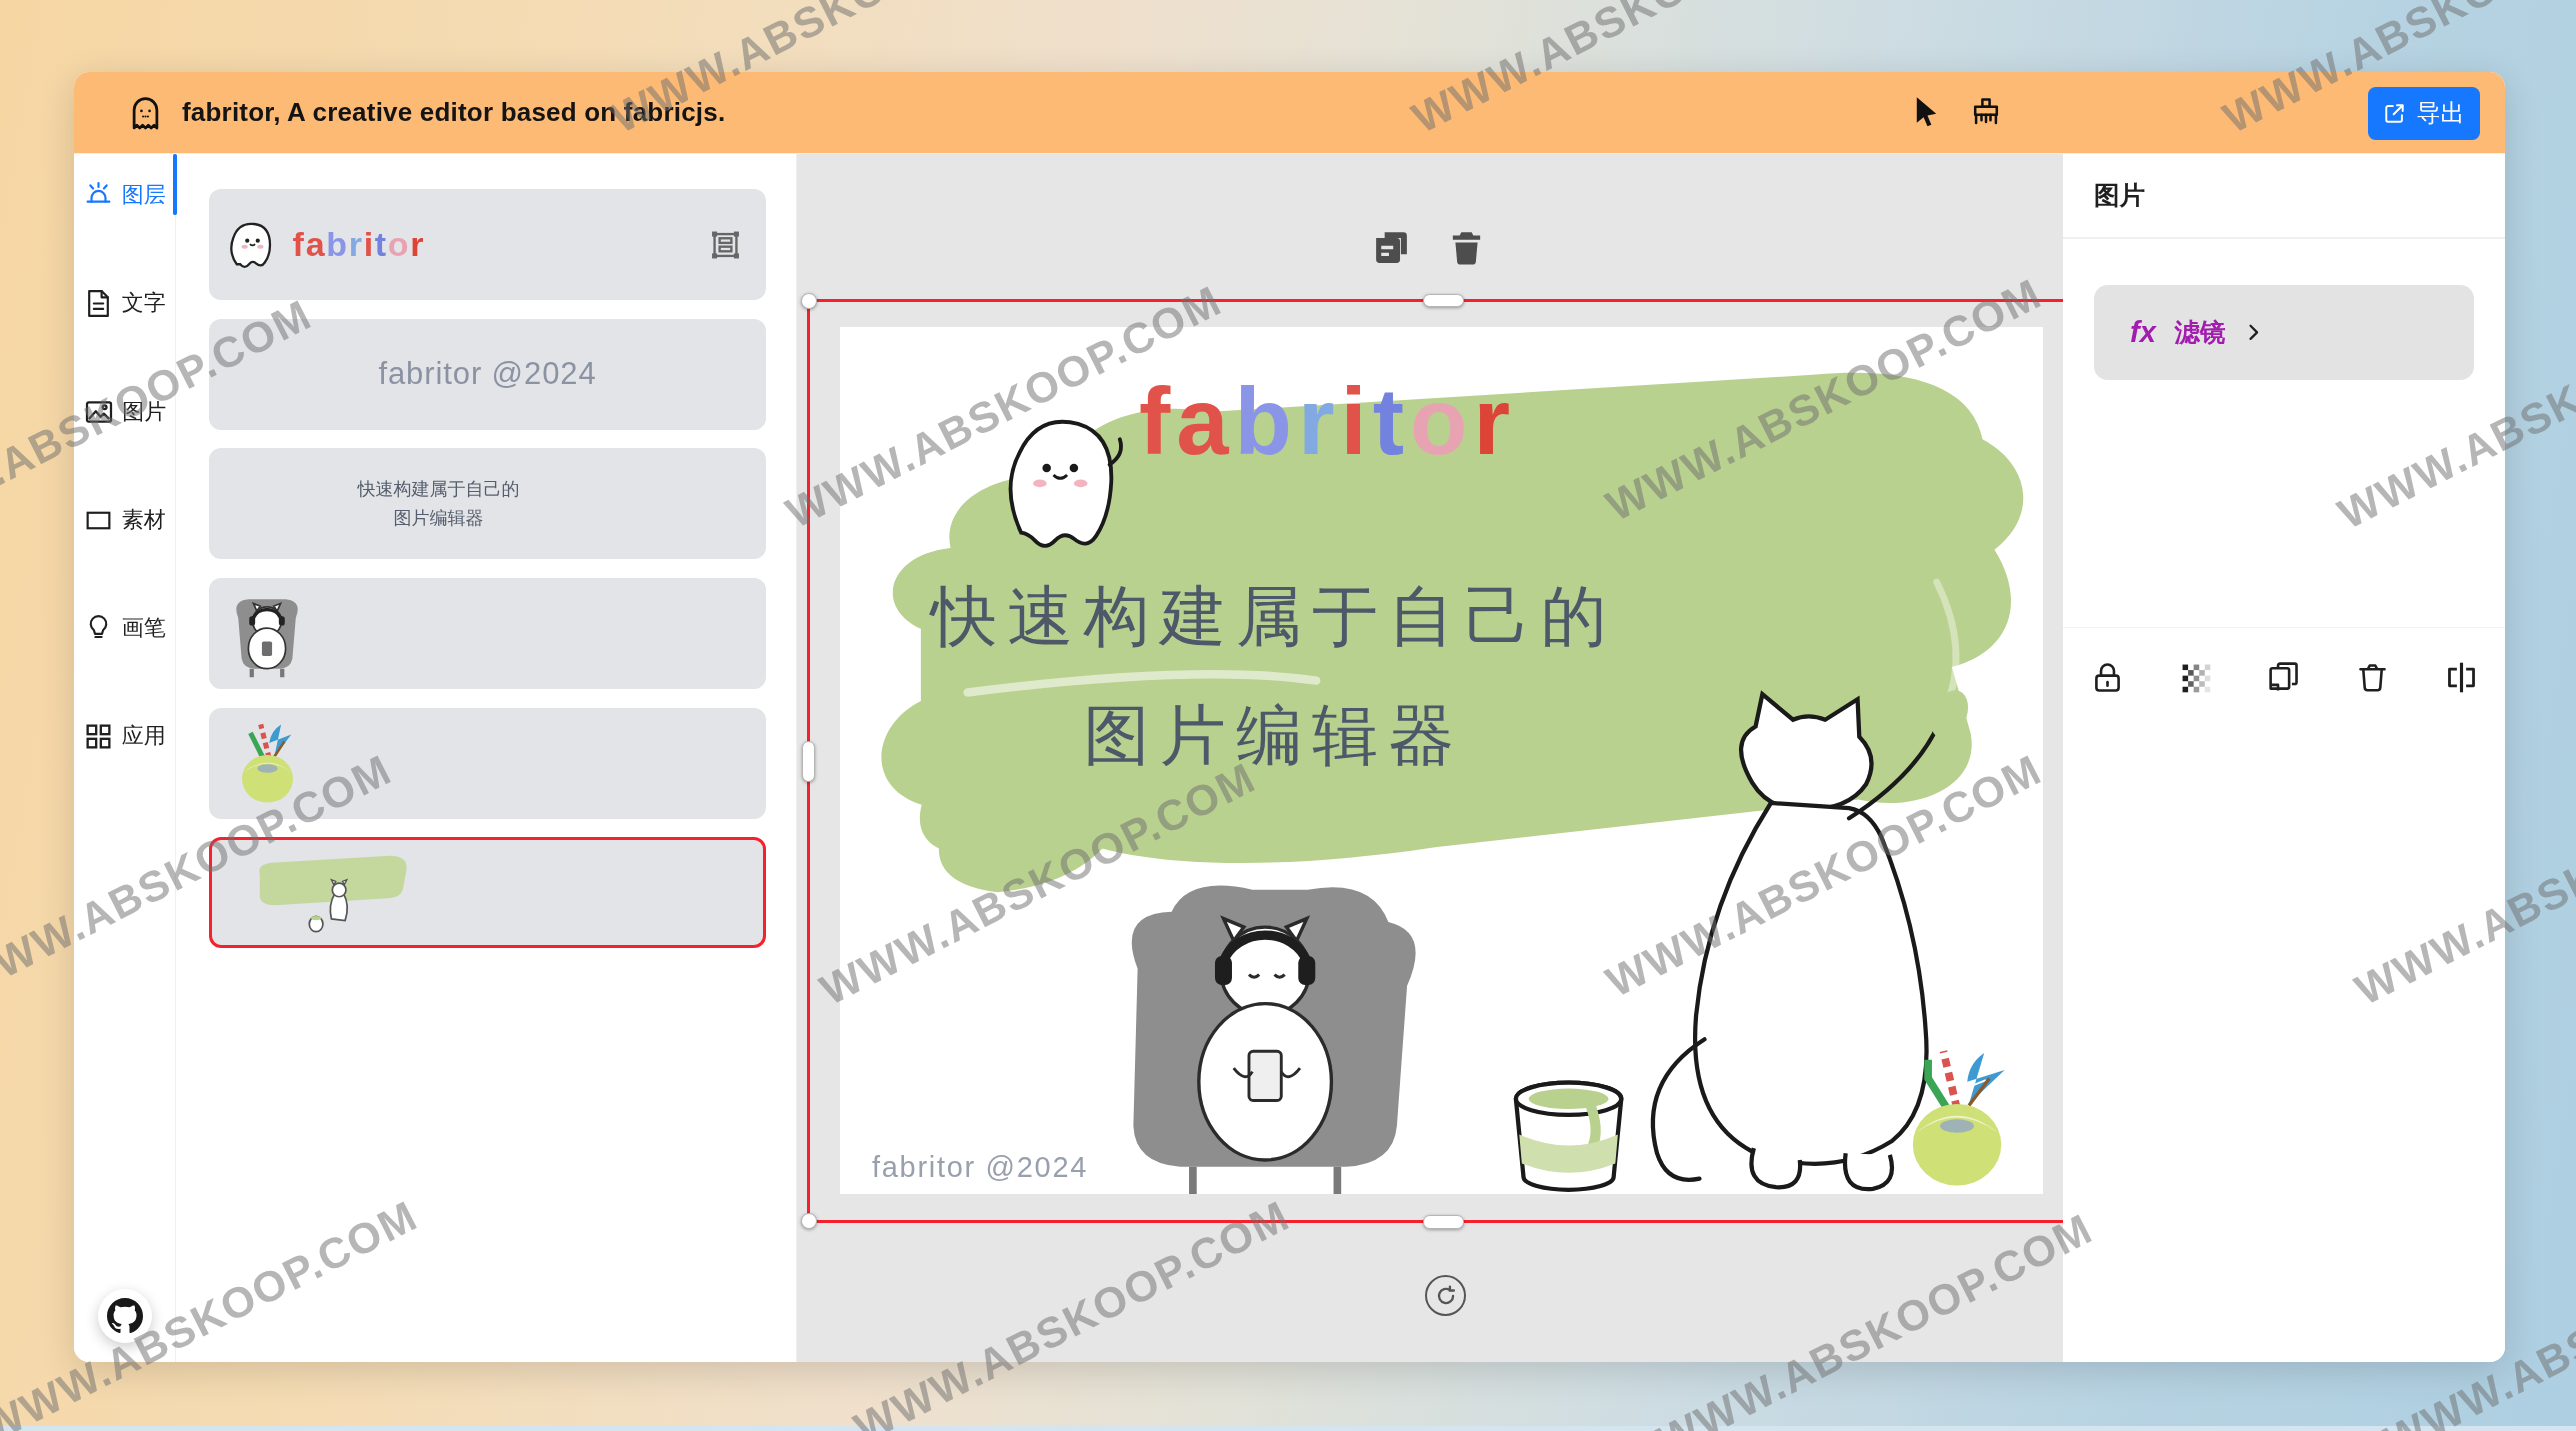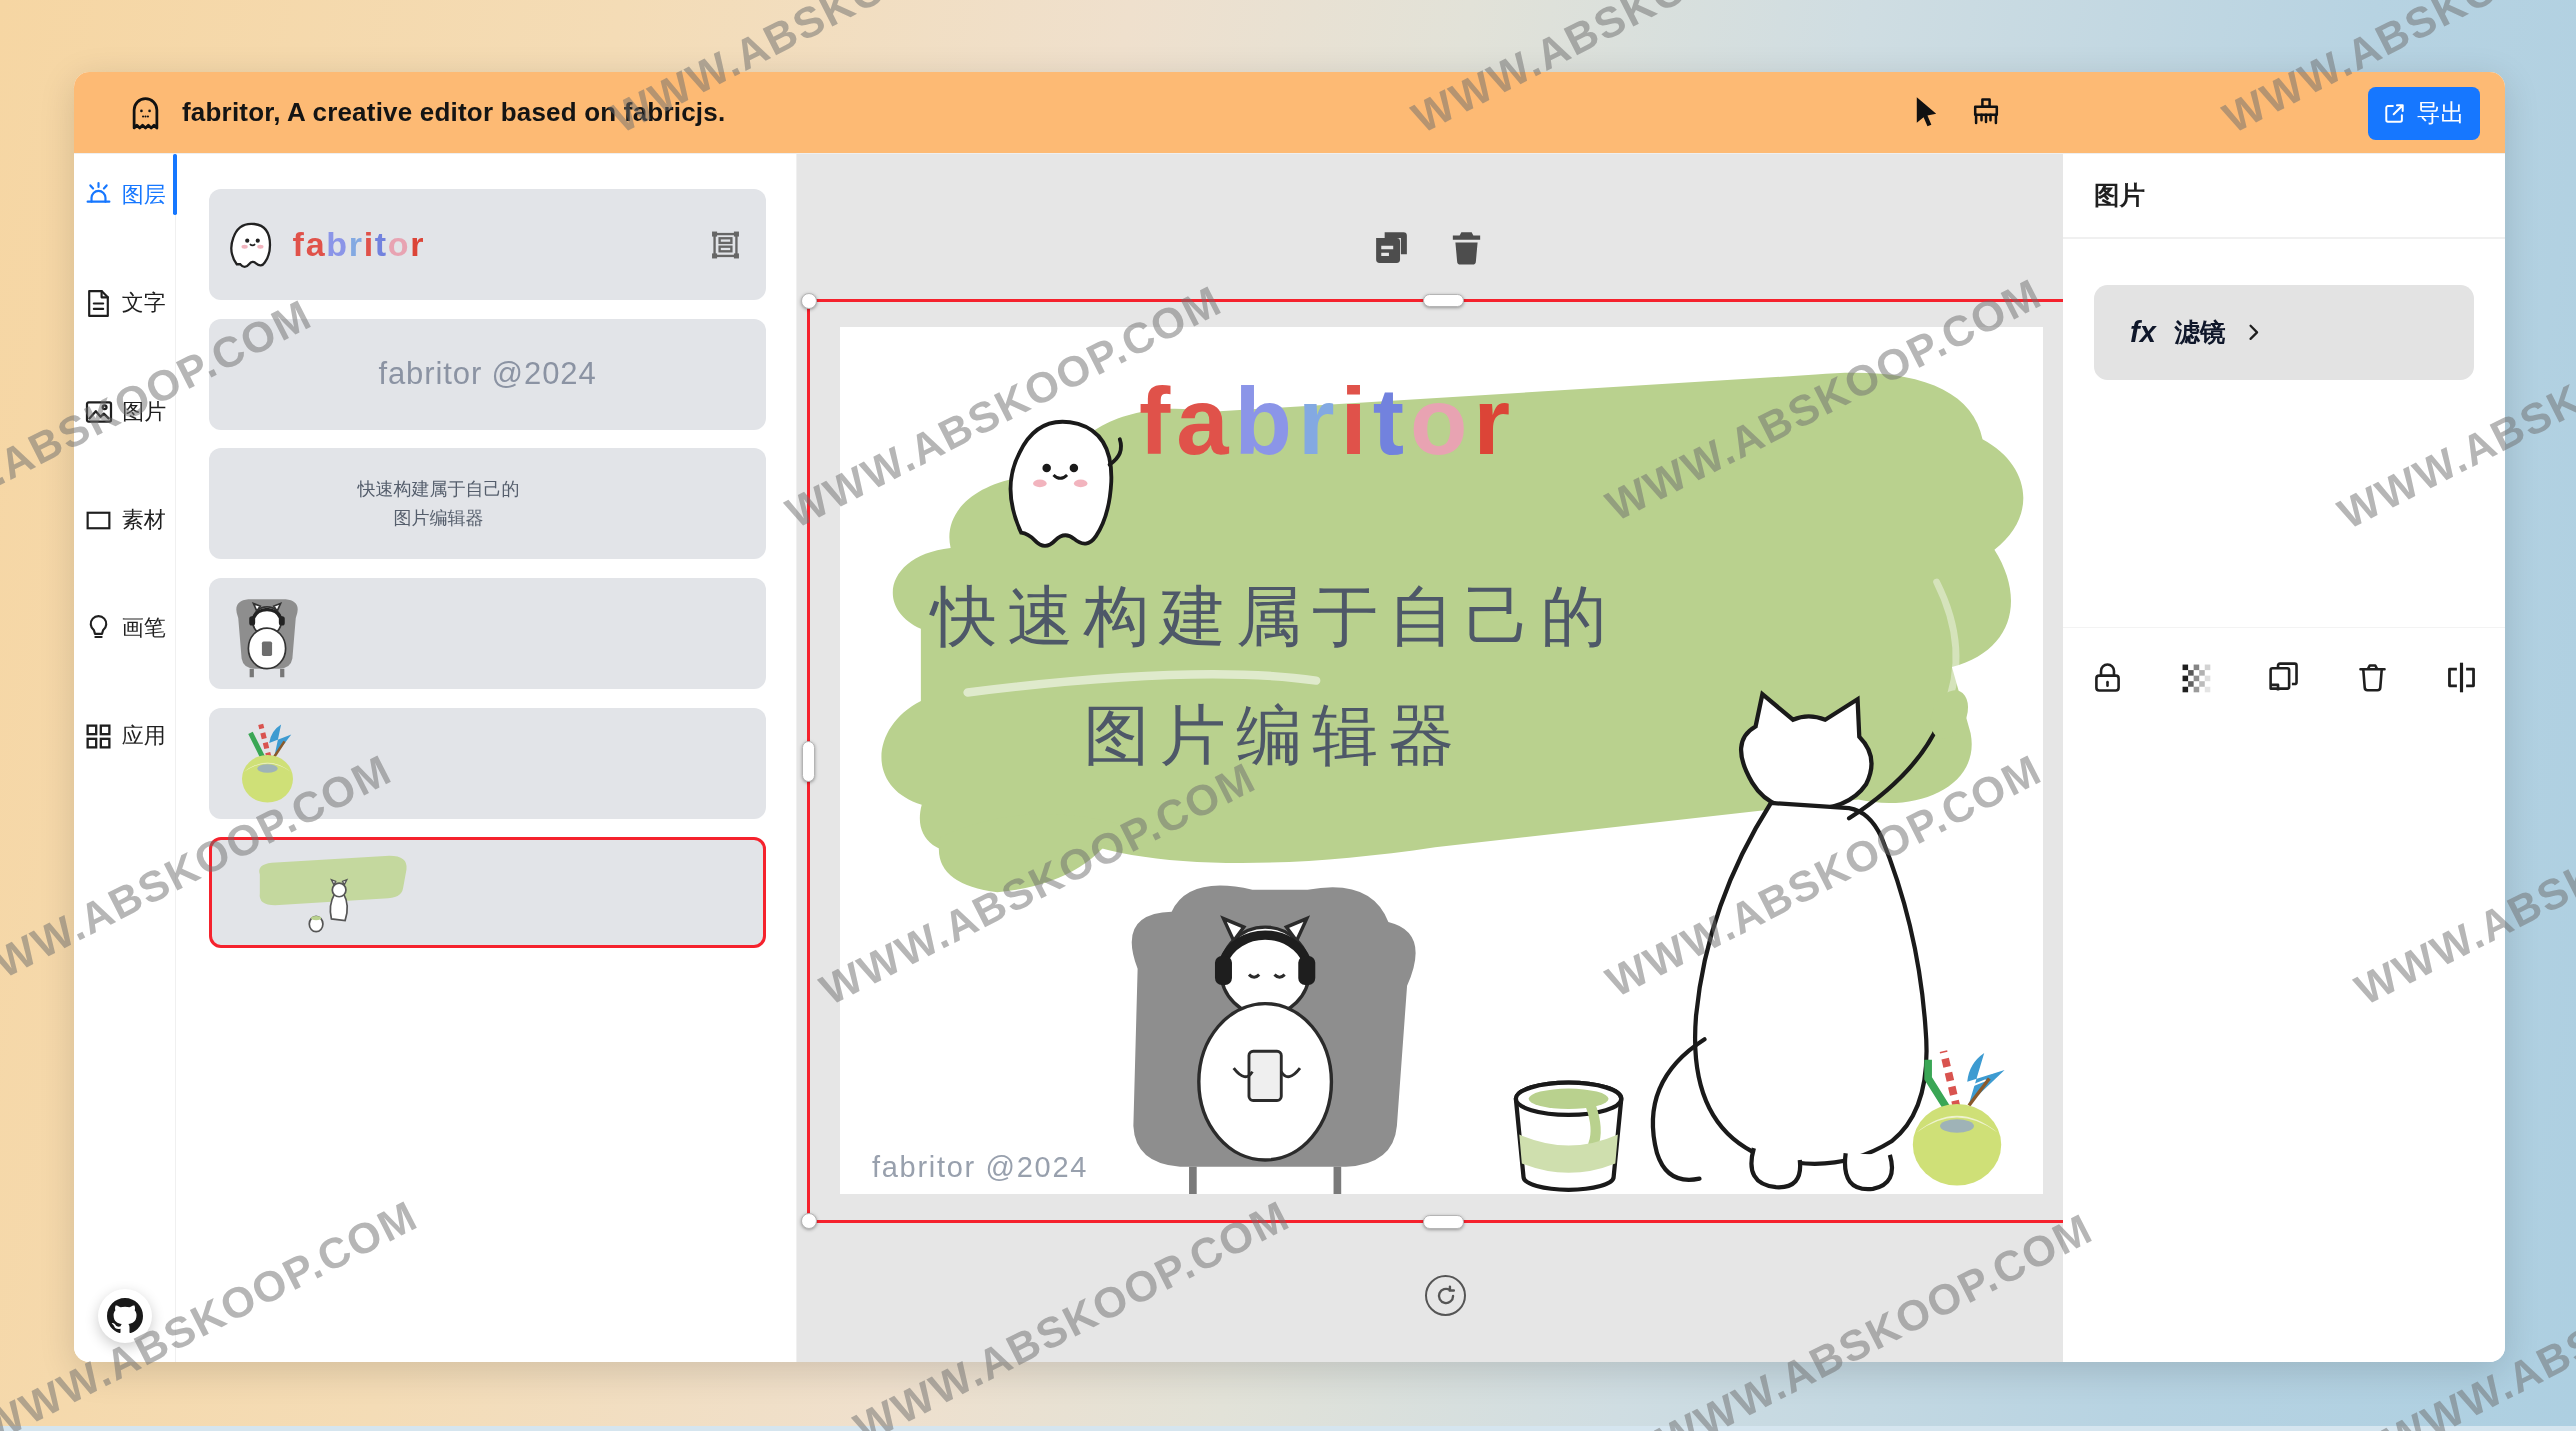--- a/index.html
+++ b/index.html
@@ -85,21 +85,21 @@
   .right-panel { width:442px; flex:0 0 442px; background:#fff; position:relative; }
   .rp-title { margin:24px 0 0 31px; font-size:25.5px; font-weight:600; color:#1f1f1f; }
   .rp-divider { height:1.7px; background:#f0f0f0; margin-top:24px; }
   .replace-btn { margin:27px 31px 0; width:381px; height:54px; background:#1677ff; border:none;
     border-radius:8.5px; color:#fff; font-size:24px; display:flex; align-items:center; justify-content:center;
     gap:12.8px; cursor:pointer; }
   .rp-row { margin:41px 31px 0; display:flex; gap:20.4px; }
   .rp-btn { flex:1; height:53px; background:#fff; border:1.7px solid #d9d9d9; border-radius:8.5px;
     font-size:24px; color:#1f1f1f; display:flex; align-items:center; justify-content:center; gap:12.8px; cursor:pointer; }
   .filter-box { margin:46px 31px 0; height:95px; background:#e3e3e3; border-radius:13.6px;
-    display:flex; align-items:center; padding-left:36px; gap:18.7px; cursor:pointer; color:#0f172a; }
+    display:flex; align-items:center; padding-left:36px; gap:18.7px; cursor:pointer; color:#a21caf; }
   .fx { font-size:29px; font-style:italic; font-weight:bold; }
   .filter-label { font-size:25.5px; font-weight:600;text-align:right; }
   .rp-actions { position:absolute; top:473px; left:0; right:0; border-top:1.7px solid #f3f3f3;
     padding:31px 25.5px 0; display:flex; justify-content:space-between; color:#1f1f1f; }
   .rp-actions .abtn { cursor:pointer; display:flex; }
 
   
   #watermarks { position:absolute; inset:0; z-index:50; pointer-events:none; }
   .wm { position:absolute; transform:translate(-50%,-50%) rotate(-27deg); font-size:43px; font-weight:bold;
     color:#6f6f6f; opacity:.5; letter-spacing:1.7px; white-space:nowrap; }

